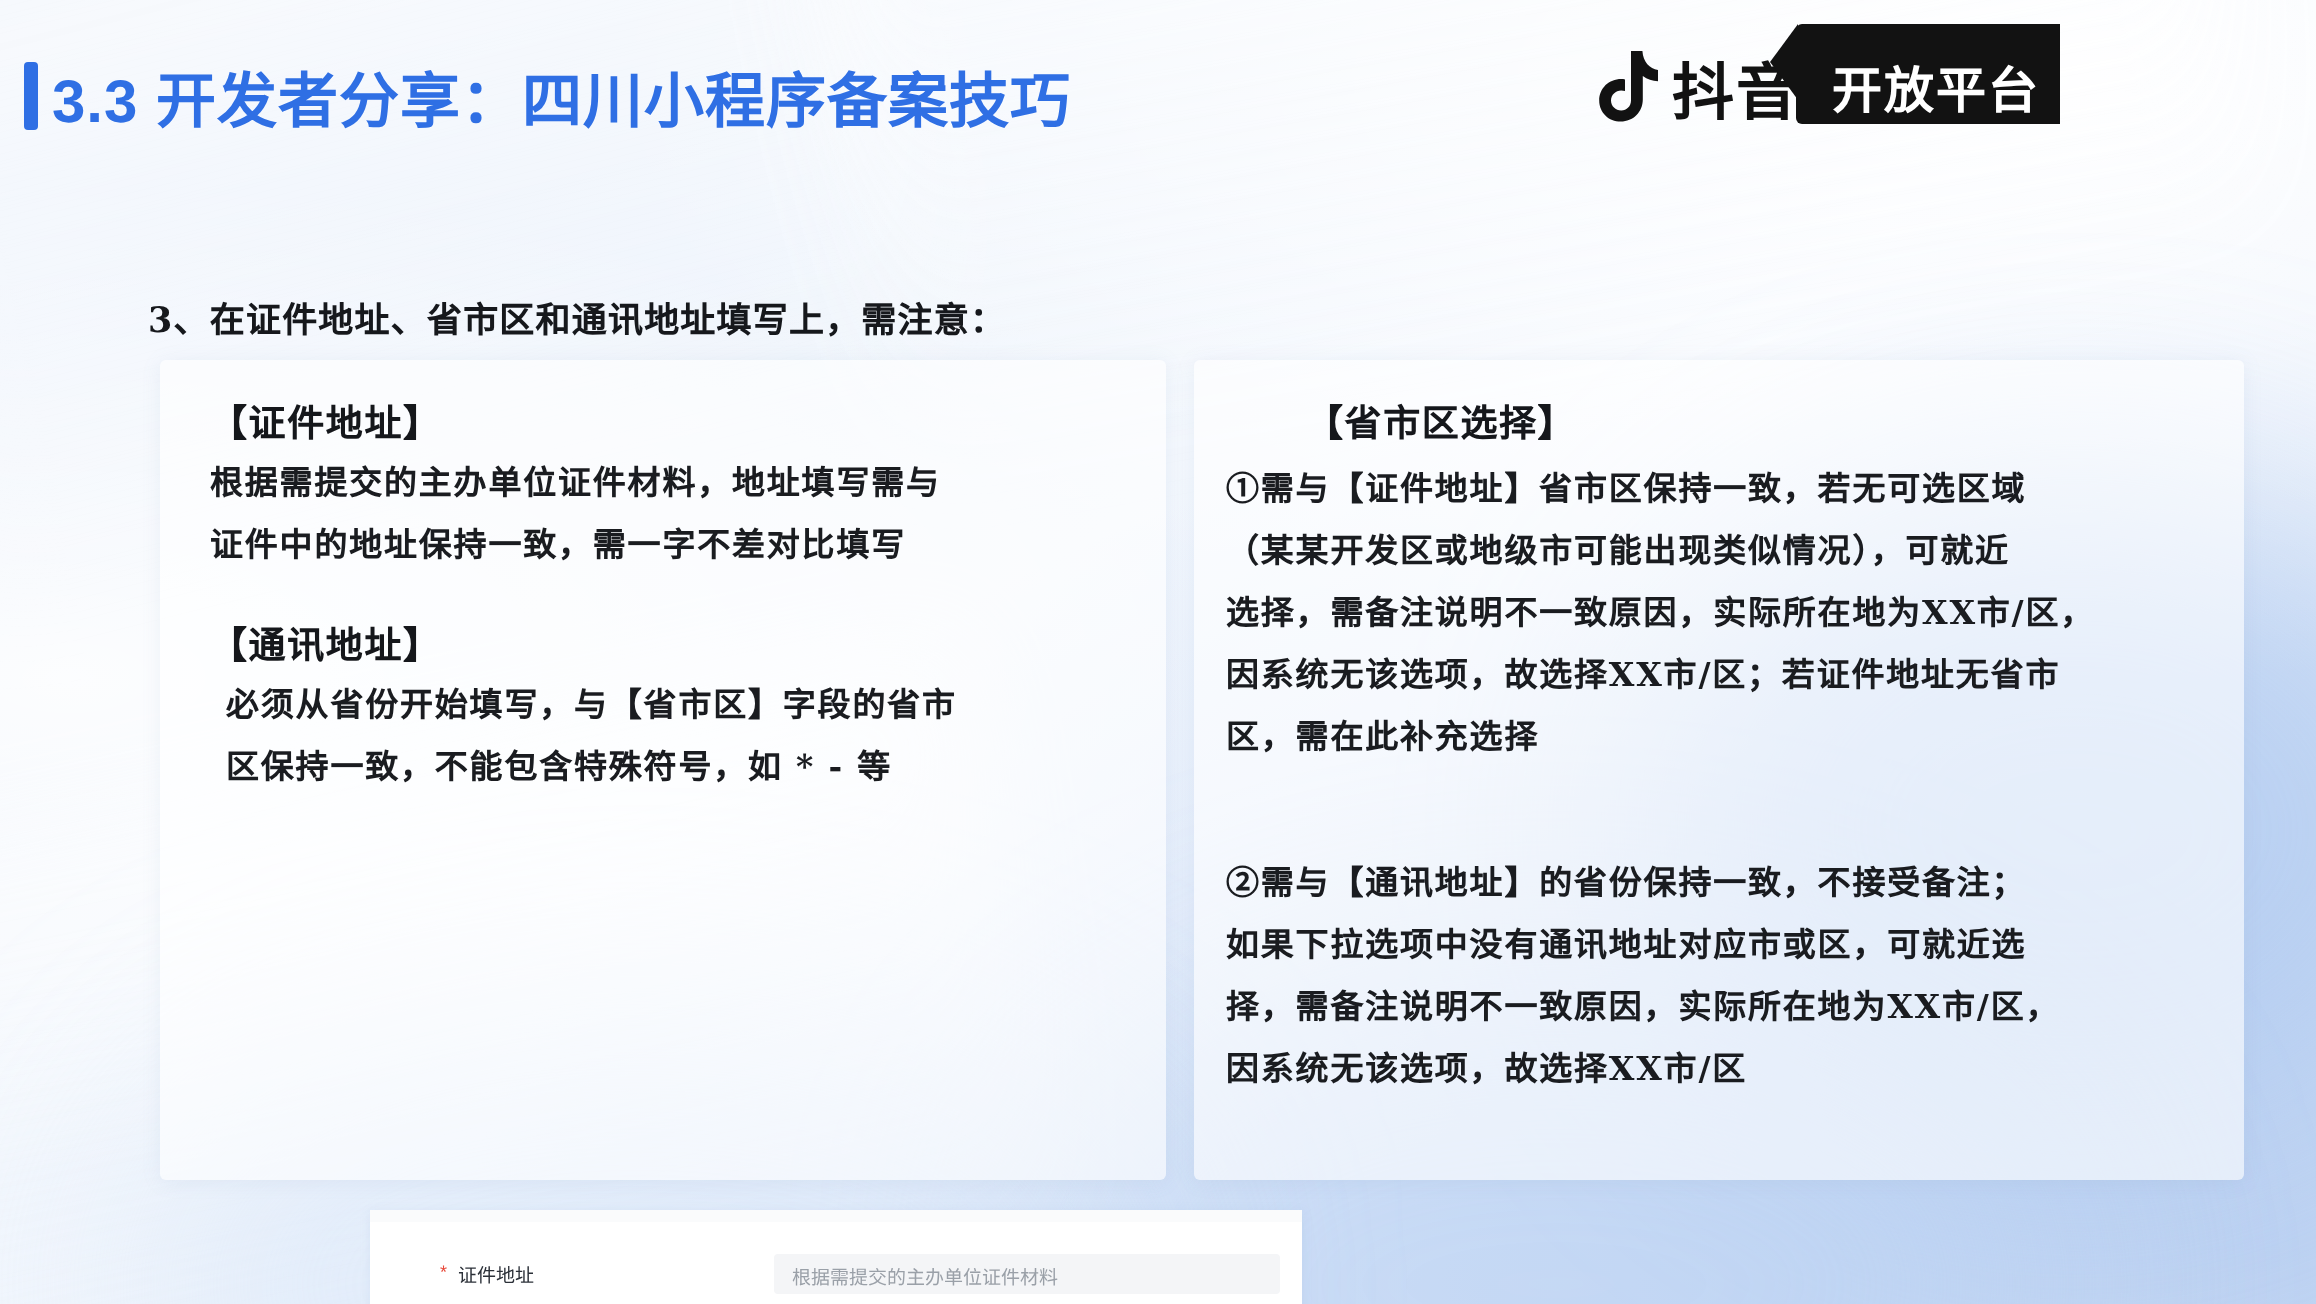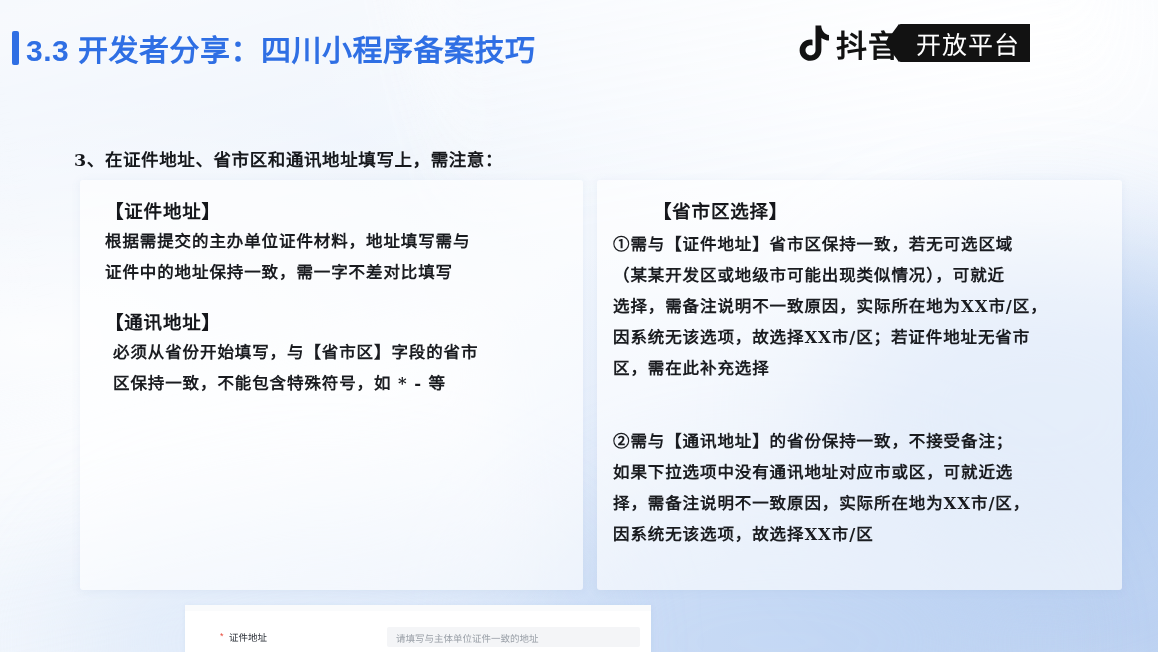--- a/index.html
+++ b/index.html
@@ -88,25 +88,25 @@
     color: #121212;
     letter-spacing: 1px;
     line-height: 1;
     margin-right: -2px;
   }
   #brand-tag {
     position: relative;
     display: flex;
     align-items: center;
     height: 38px;
-    padding: 0 10px 0 18px;
+    padding: 12px 10px 0 18px;
     background: #121212;
     color: #ffffff;
     font-size: 25px;
-    font-weight: 400;
+    font-weight: 700;
     letter-spacing: 1px;
     border-radius: 3px 0 0 3px;
   }
   #brand-tag::before {
     content: "";
     position: absolute;
     left: -13px; top: 0;
     width: 0; height: 0;
     border-top: 19px solid transparent;
     border-bottom: 19px solid transparent;
@@ -283,21 +283,21 @@
       <div>必须从省份开始填写，与【省市区】字段的省市</div>
       <div>区保持一致，不能包含特殊符号，如 * - 等</div>
     </div>
 
     <div id="form-shot">
 
       <div class="fr" style="top:22px;">
         <div class="fr-star" style="top:5px;">*</div>
         <div class="fr-label" style="top:3px;">证件地址</div>
         <div class="fr-input" style="top:0px;">
-          <div class="fr-input-text">请填写与主体单位证件一致的地址</div>
+          <div class="fr-input-text">根据需提交的主办单位证件材料</div>
         </div>
         <div class="fr-hint" style="top:24px;">
           <div>请填写与主体单位证件一致的地址</div>
         </div>
       </div>
 
       <div class="fr" style="top:71px;">
         
         
         

